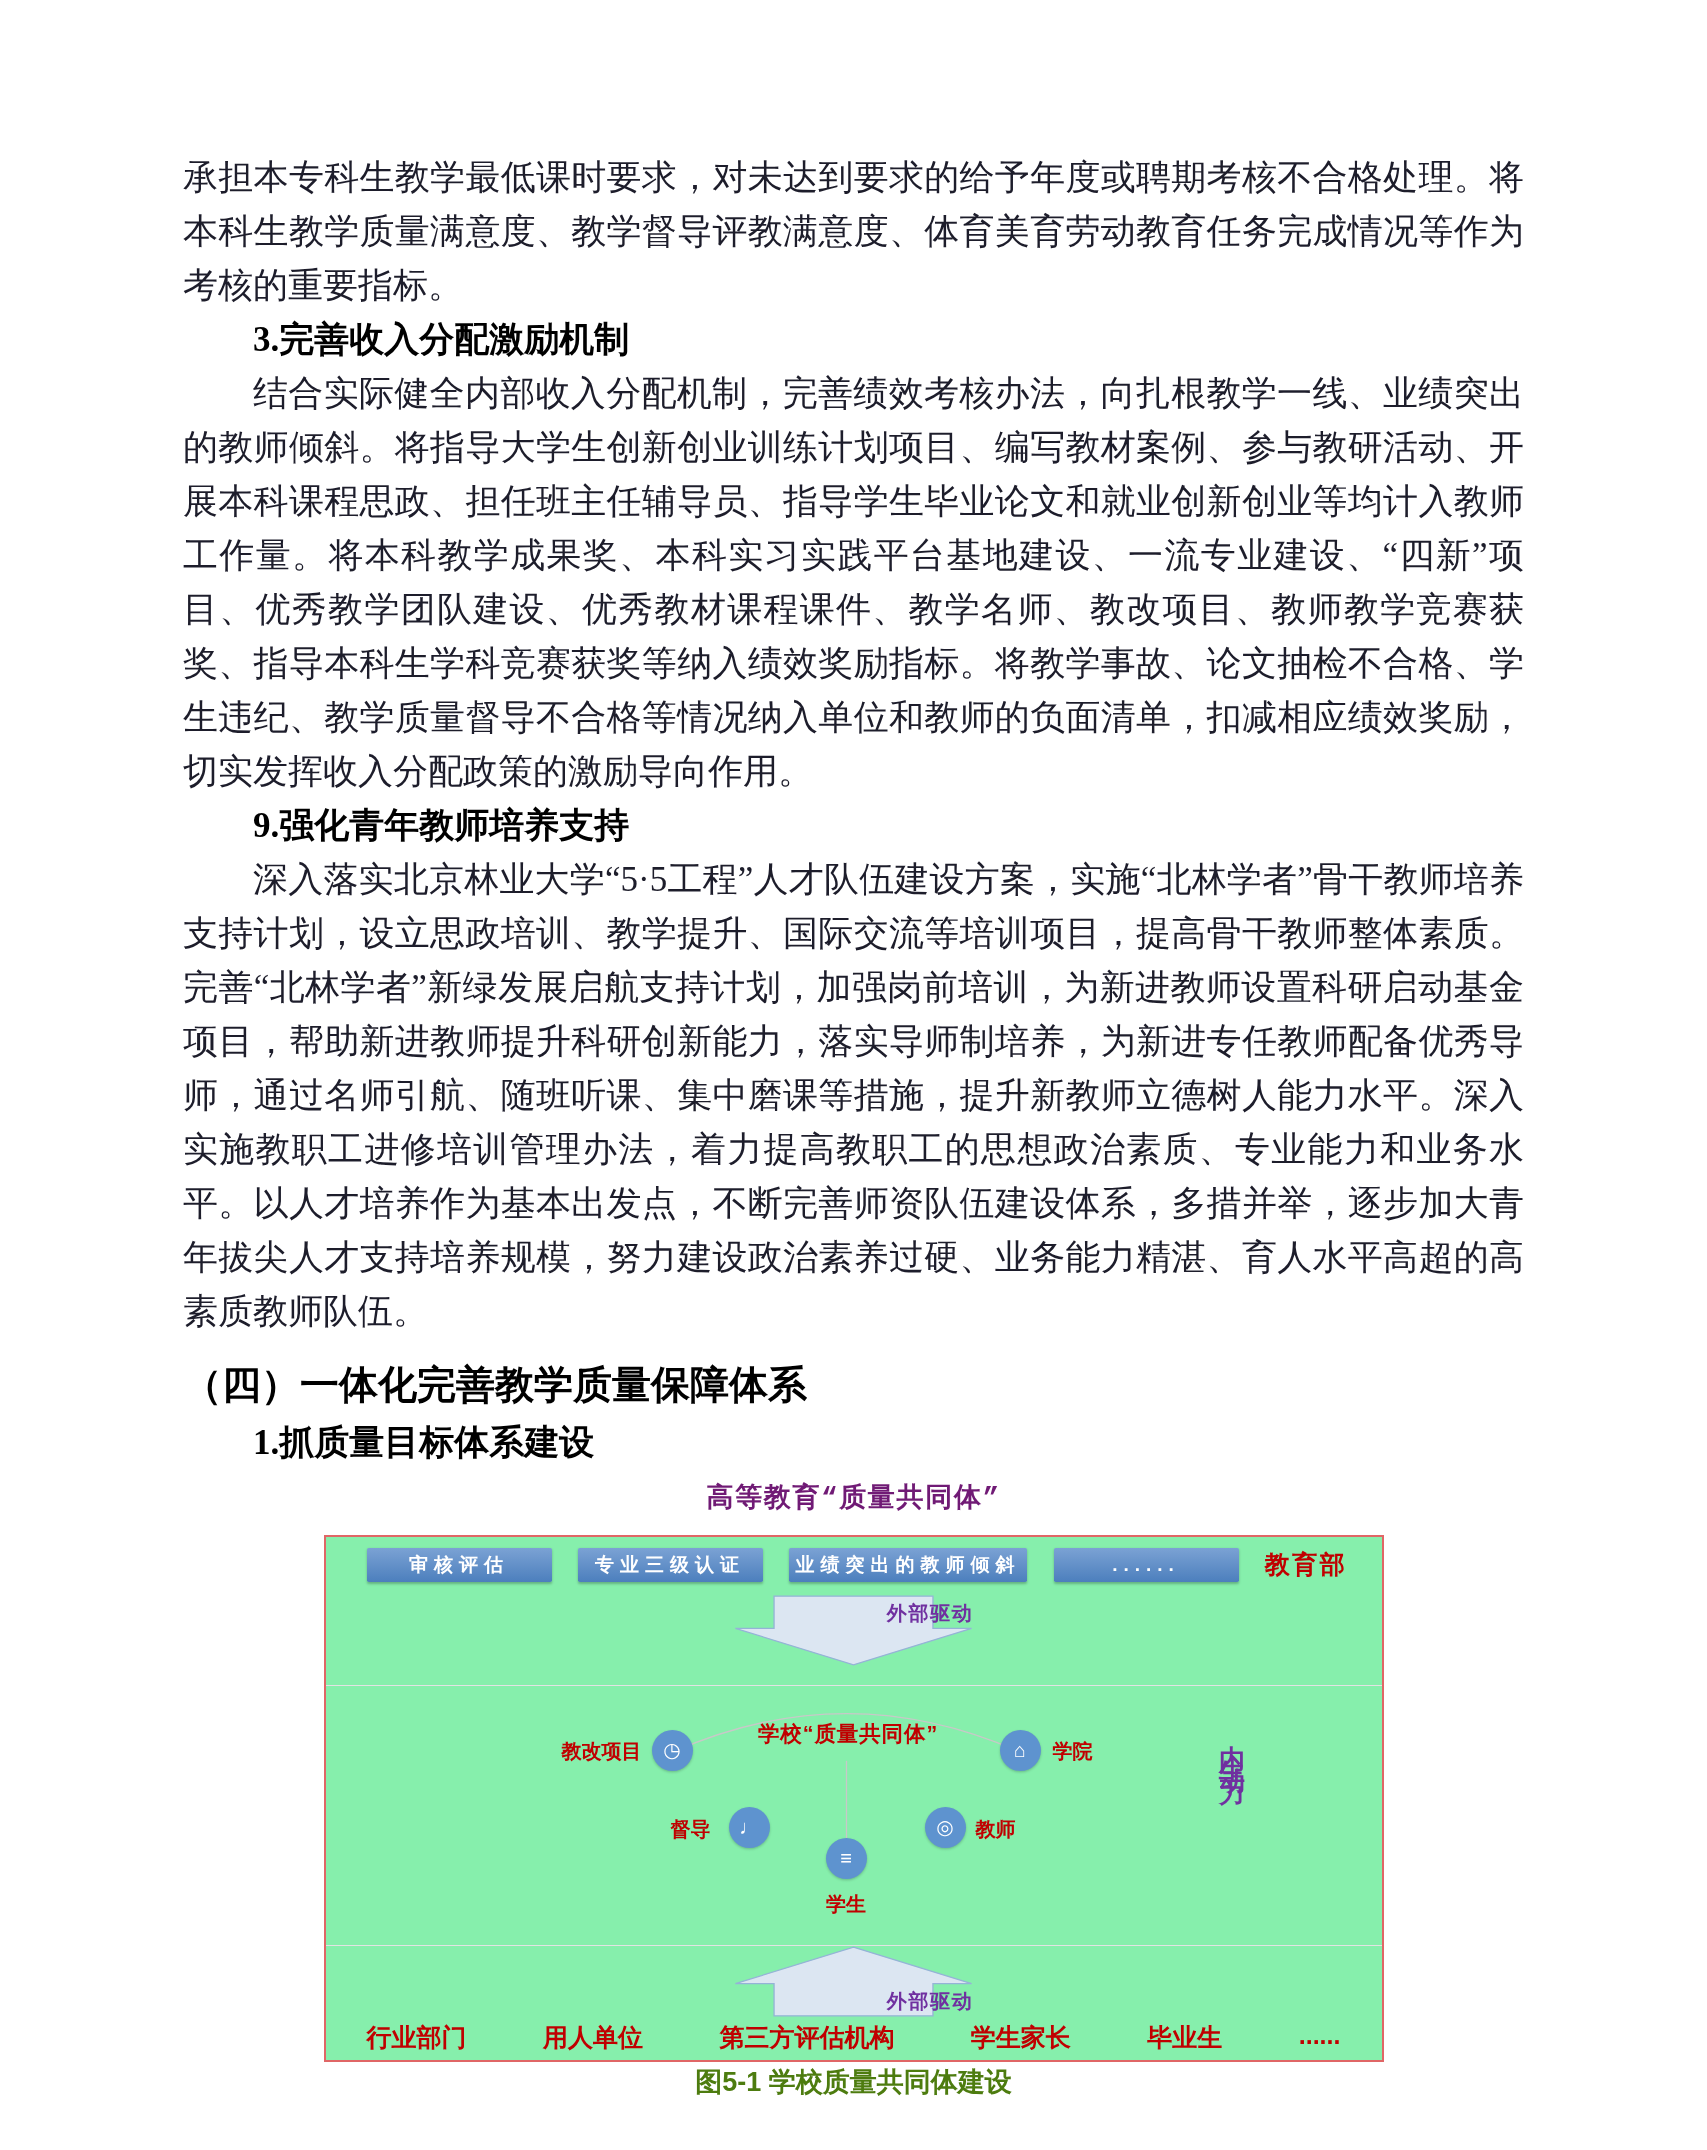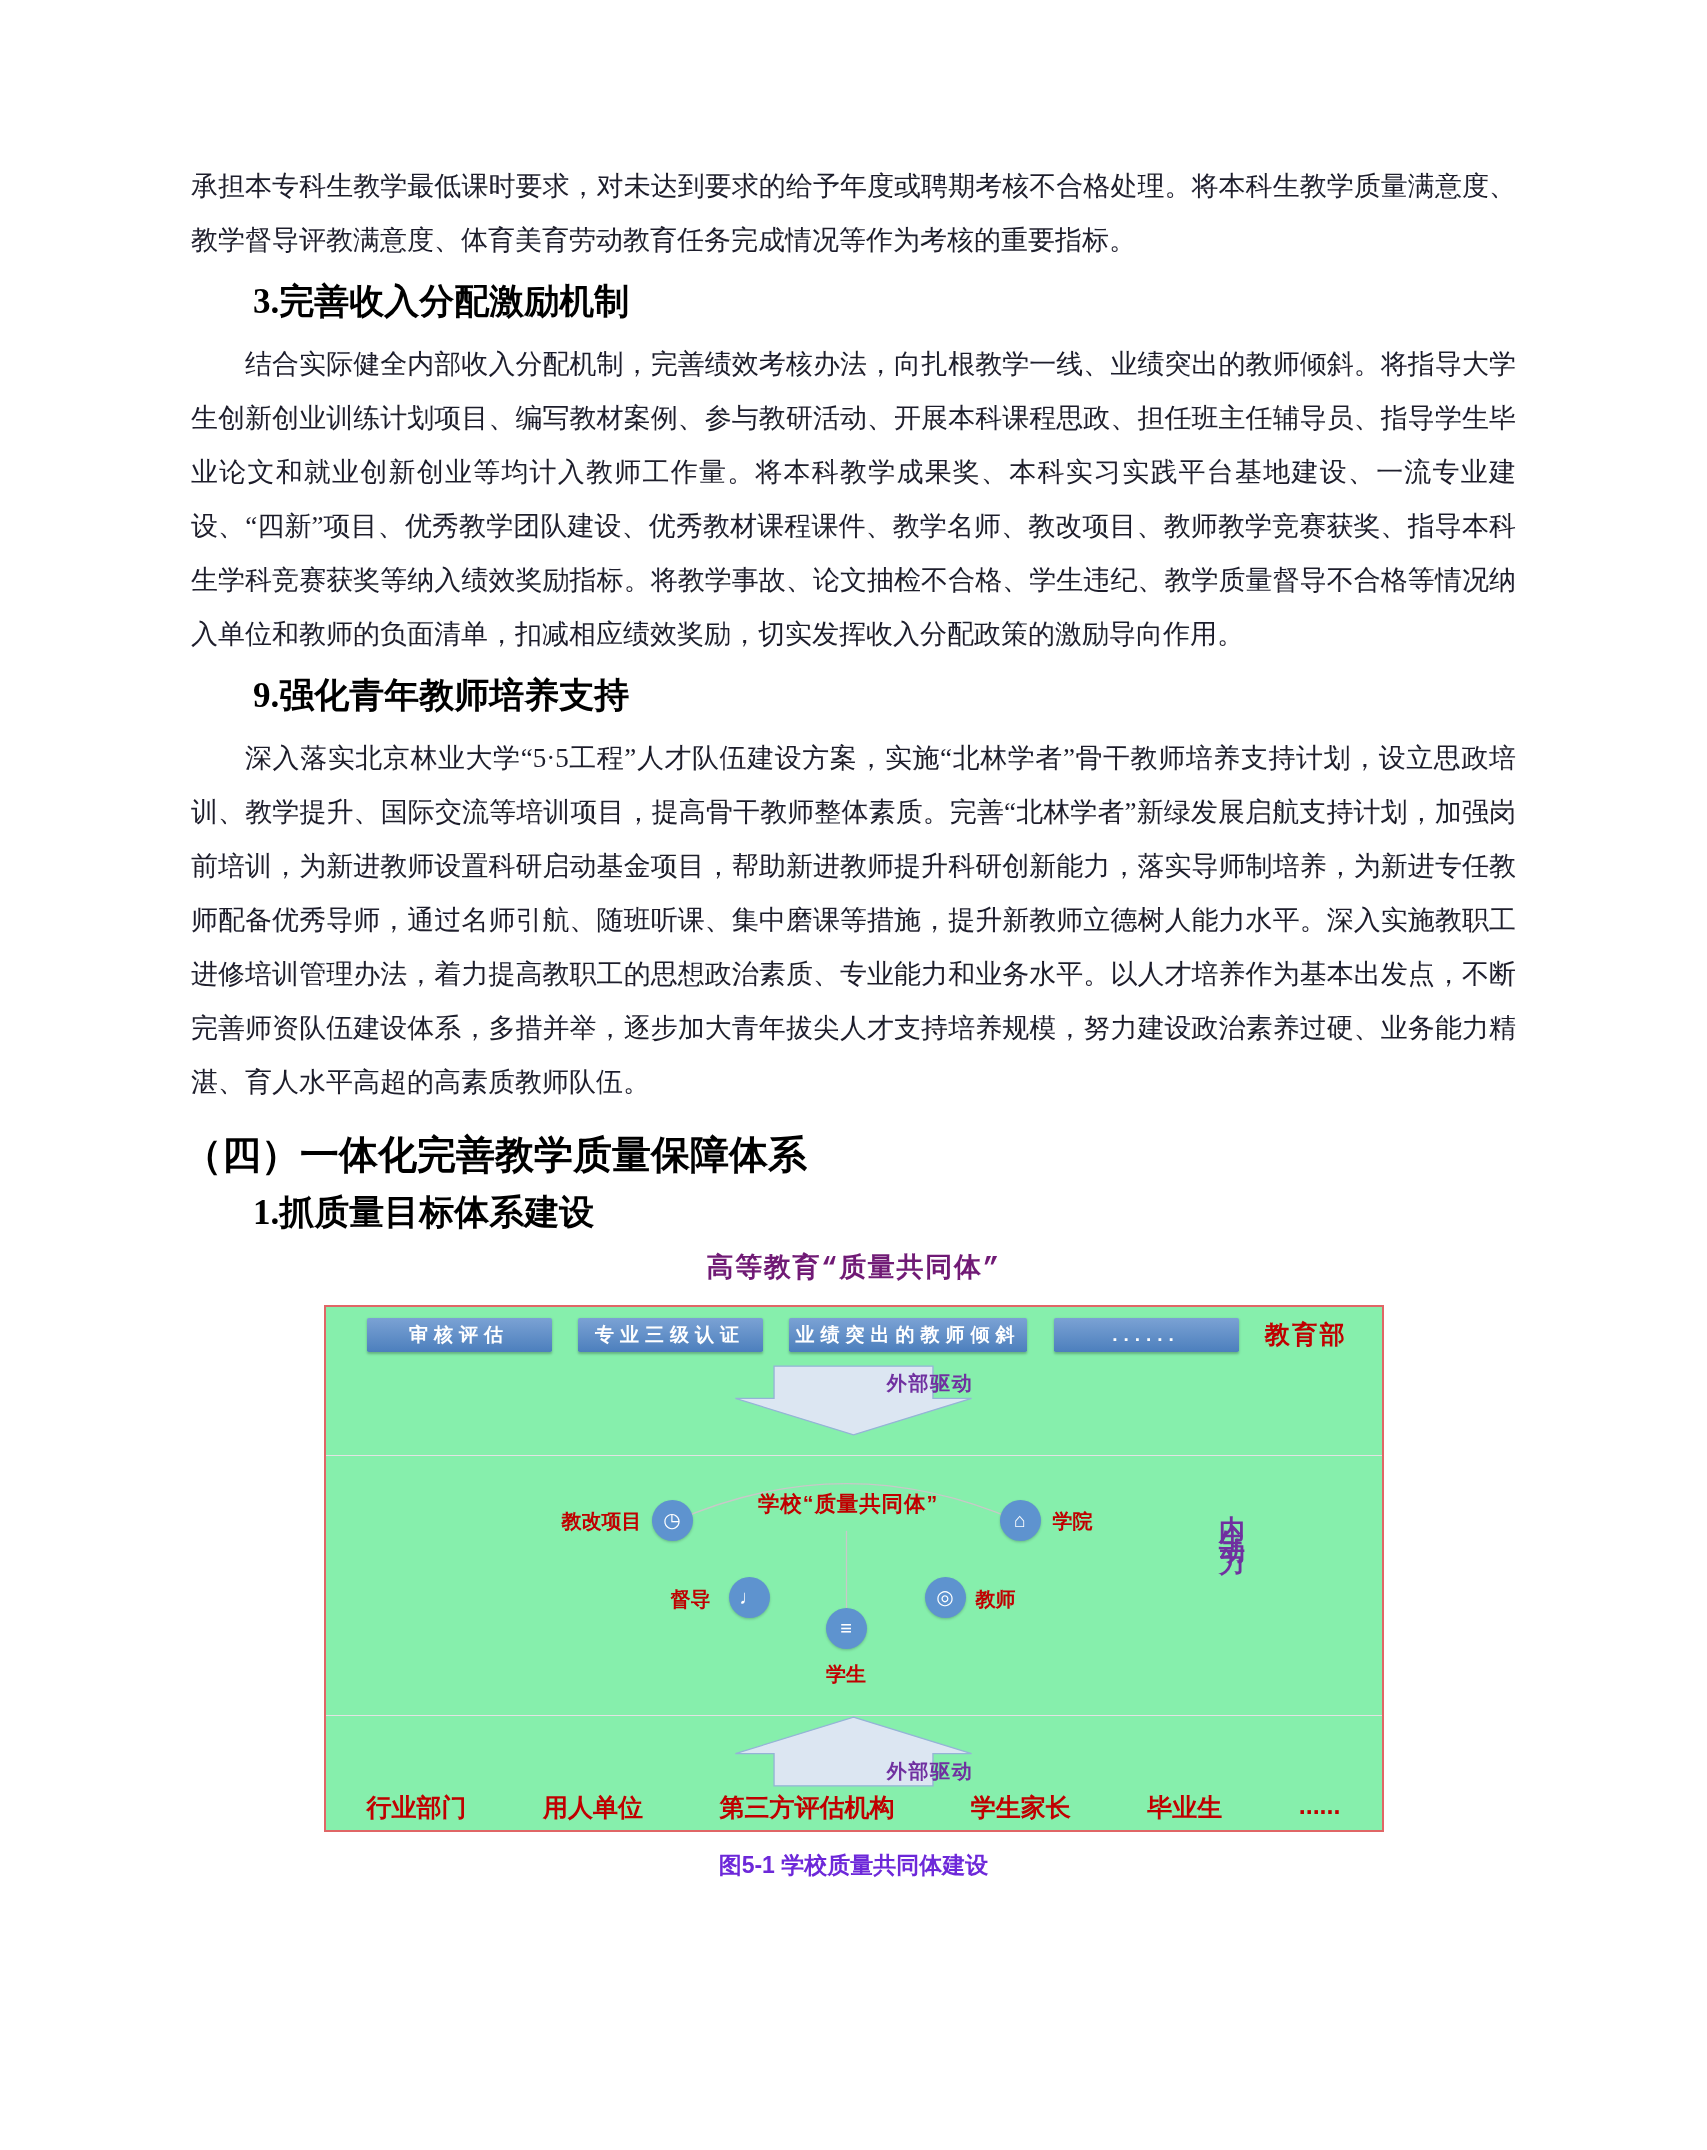--- a/index.html
+++ b/index.html
@@ -5,21 +5,21 @@
   html, body { margin:0; padding:0; background:#ffffff; }
   .page {
     width: 1707px; height: 2414px;
     position: relative; background:#ffffff; overflow:hidden;
     font-family: "Liberation Serif", "DejaVu Serif", serif;
     color: #1d1d2b;
   }
   .content { padding: 151px 183px 0 183px; }
 
   .body-text {
-    font-size: 27px; line-height: 54px; margin: 8px;
+    font-size: 35px; line-height: 54px; margin: 0;
     text-align: justify; text-indent: 2em;
   }
   .no-indent { text-indent: 0; }
 
   .heading-black {
     font-family: Liberation Serif, serif;
     font-weight: bold; font-size: 35px; line-height: 54px;
     margin: 0; text-indent: 2em; color: #000000;
   }
   .section-heading {
@@ -98,23 +98,23 @@
     position:absolute; left:890px; top:188px;
     color:#7030a0; font-weight:bold; font-size:26px;
     writing-mode: vertical-rl; letter-spacing:11.2px;
   }
   .bottom-row {
     position:absolute; left:0; right:0; bottom:6px;
     display:flex; justify-content:space-between; padding:0 41px;
     color:#c00000; font-weight:bold; font-size:25px;
   }
   .fig-caption {
-    margin-top: 18px; text-align:center;
+    margin-top: 2px; text-align:center;
     font-family:"Liberation Sans","DejaVu Sans",sans-serif;
-    font-weight:bold; font-size:23px; color:#6d28d9;
+    font-weight:bold; font-size:27px; color:#4d7c0f;
   }
 </style>
 </head>
 <body>
 
 <div class="page">
   <div class="content">
 
     <p class="body-text no-indent">承担本专科生教学最低课时要求，对未达到要求的给予年度或聘期考核不合格处理。将本科生教学质量满意度、教学督导评教满意度、体育美育劳动教育任务完成情况等作为考核的重要指标。</p>
 

